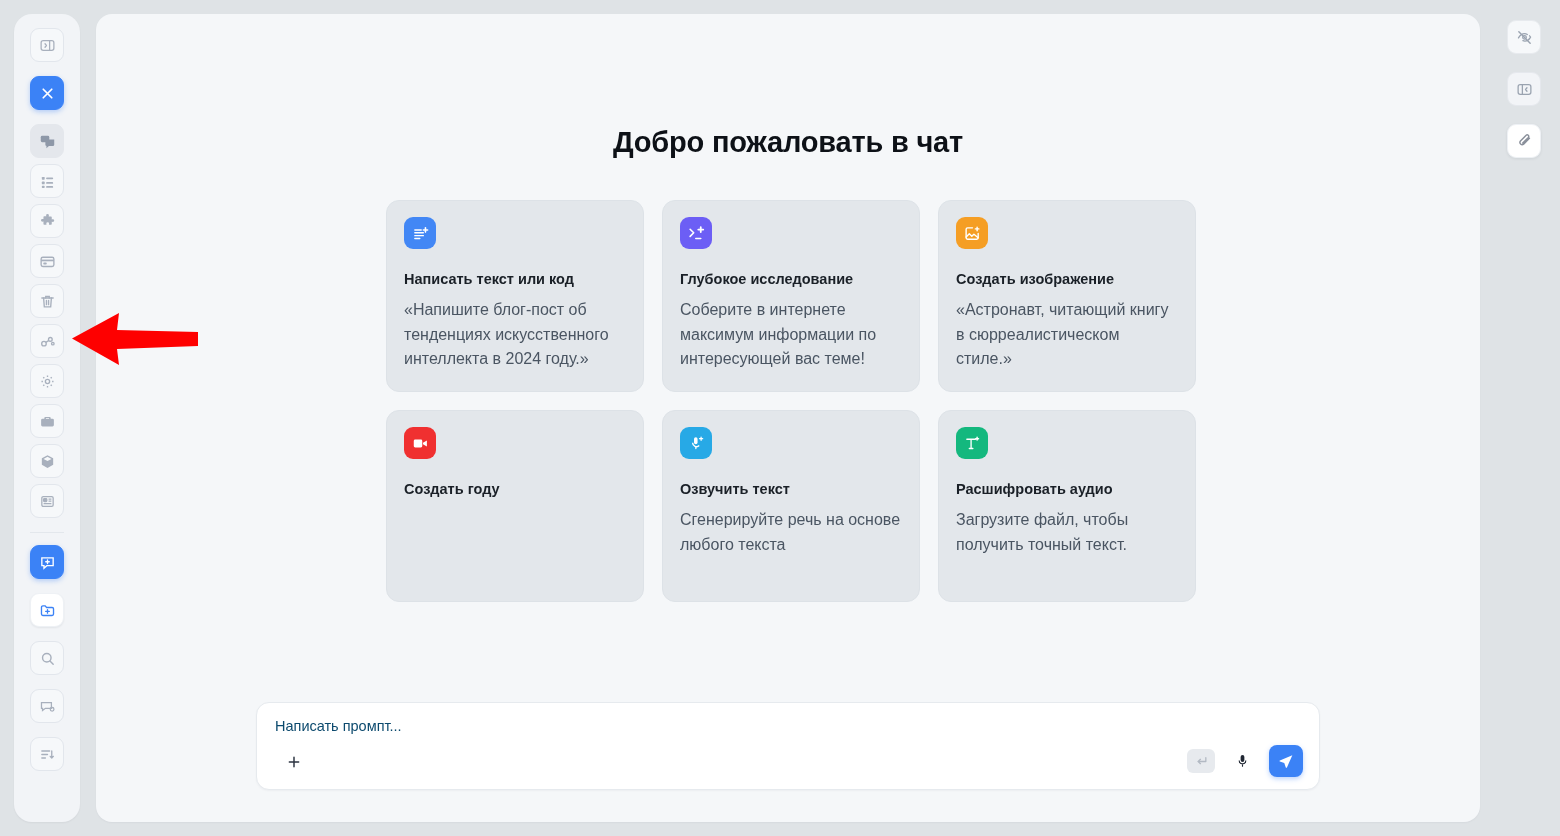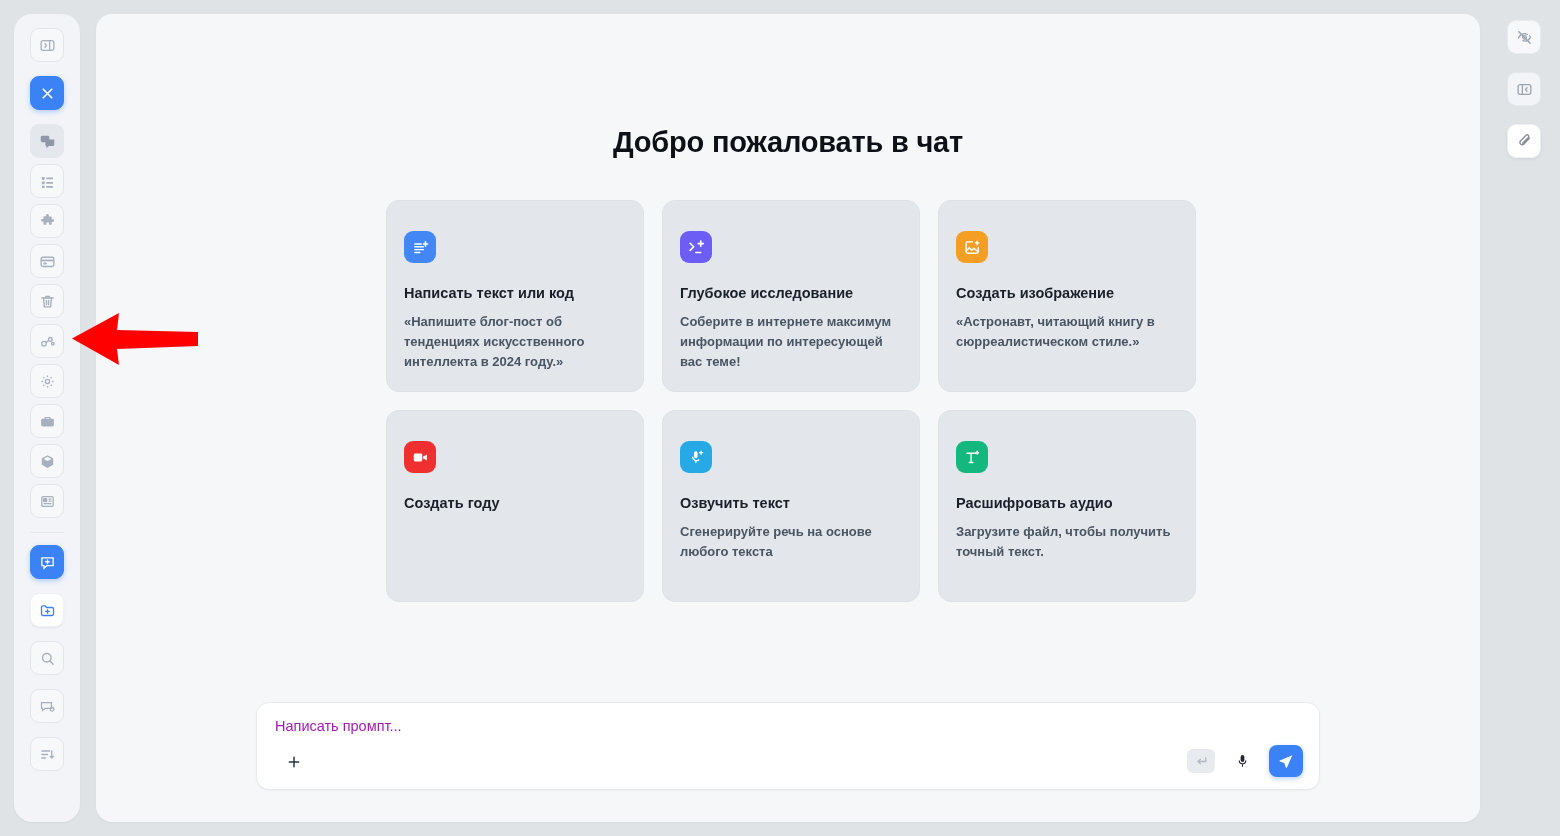--- a/index.html
+++ b/index.html
@@ -77,49 +77,49 @@
     position: absolute; top: 186px; left: 290px;
     width: 810px;
     display: grid;
     grid-template-columns: repeat(3, 258px);
     grid-auto-rows: 192px;
     gap: 18px;
   }
   .card {
     background: #e3e7eb;
     border-radius: 13px;
-    padding: 30px 17px;
+    padding: 16px 17px;
     border: 1px solid #dde2e7;
   }
   .card-icon {
     width: 32px; height: 32px; border-radius: 9px;
     display: flex; align-items: center; justify-content: center;
     color: #fff; margin-bottom: 22px;
   }
   .card-icon svg { width: 17px; height: 17px; display: block; }
   .card-title {
     font-size: 14.5px; font-weight: bold; color: #1a2027;
     margin-bottom: 10px; line-height: 1.2;
   }
   .card-desc {
-    font-size: 13px; color: #4a5562; line-height: 1.52; font-weight: bold;
+    font-size: 16px; color: #4a5562; line-height: 1.52;
   }
 
   
   .composer {
     position: absolute; left: 160px; bottom: 32px;
     width: 1064px; height: 88px;
     background: #ffffff;
     border: 1px solid #e6eaee;
     border-radius: 13px;
     box-shadow: 0 1px 2px rgba(16,24,40,.04);
   }
   .composer-placeholder {
     position: absolute; left: 18px; top: 15px;
-    font-size: 14.5px; color: #a21caf;
+    font-size: 14.5px; color: #0c4a6e;
   }
   .composer-left {
     position: absolute; left: 26px; bottom: 16px;
     display: flex; align-items: center;
   }
   .plus-btn {
     width: 22px; height: 22px;
     display: flex; align-items: center; justify-content: center;
     color: #2b3340;
   }

